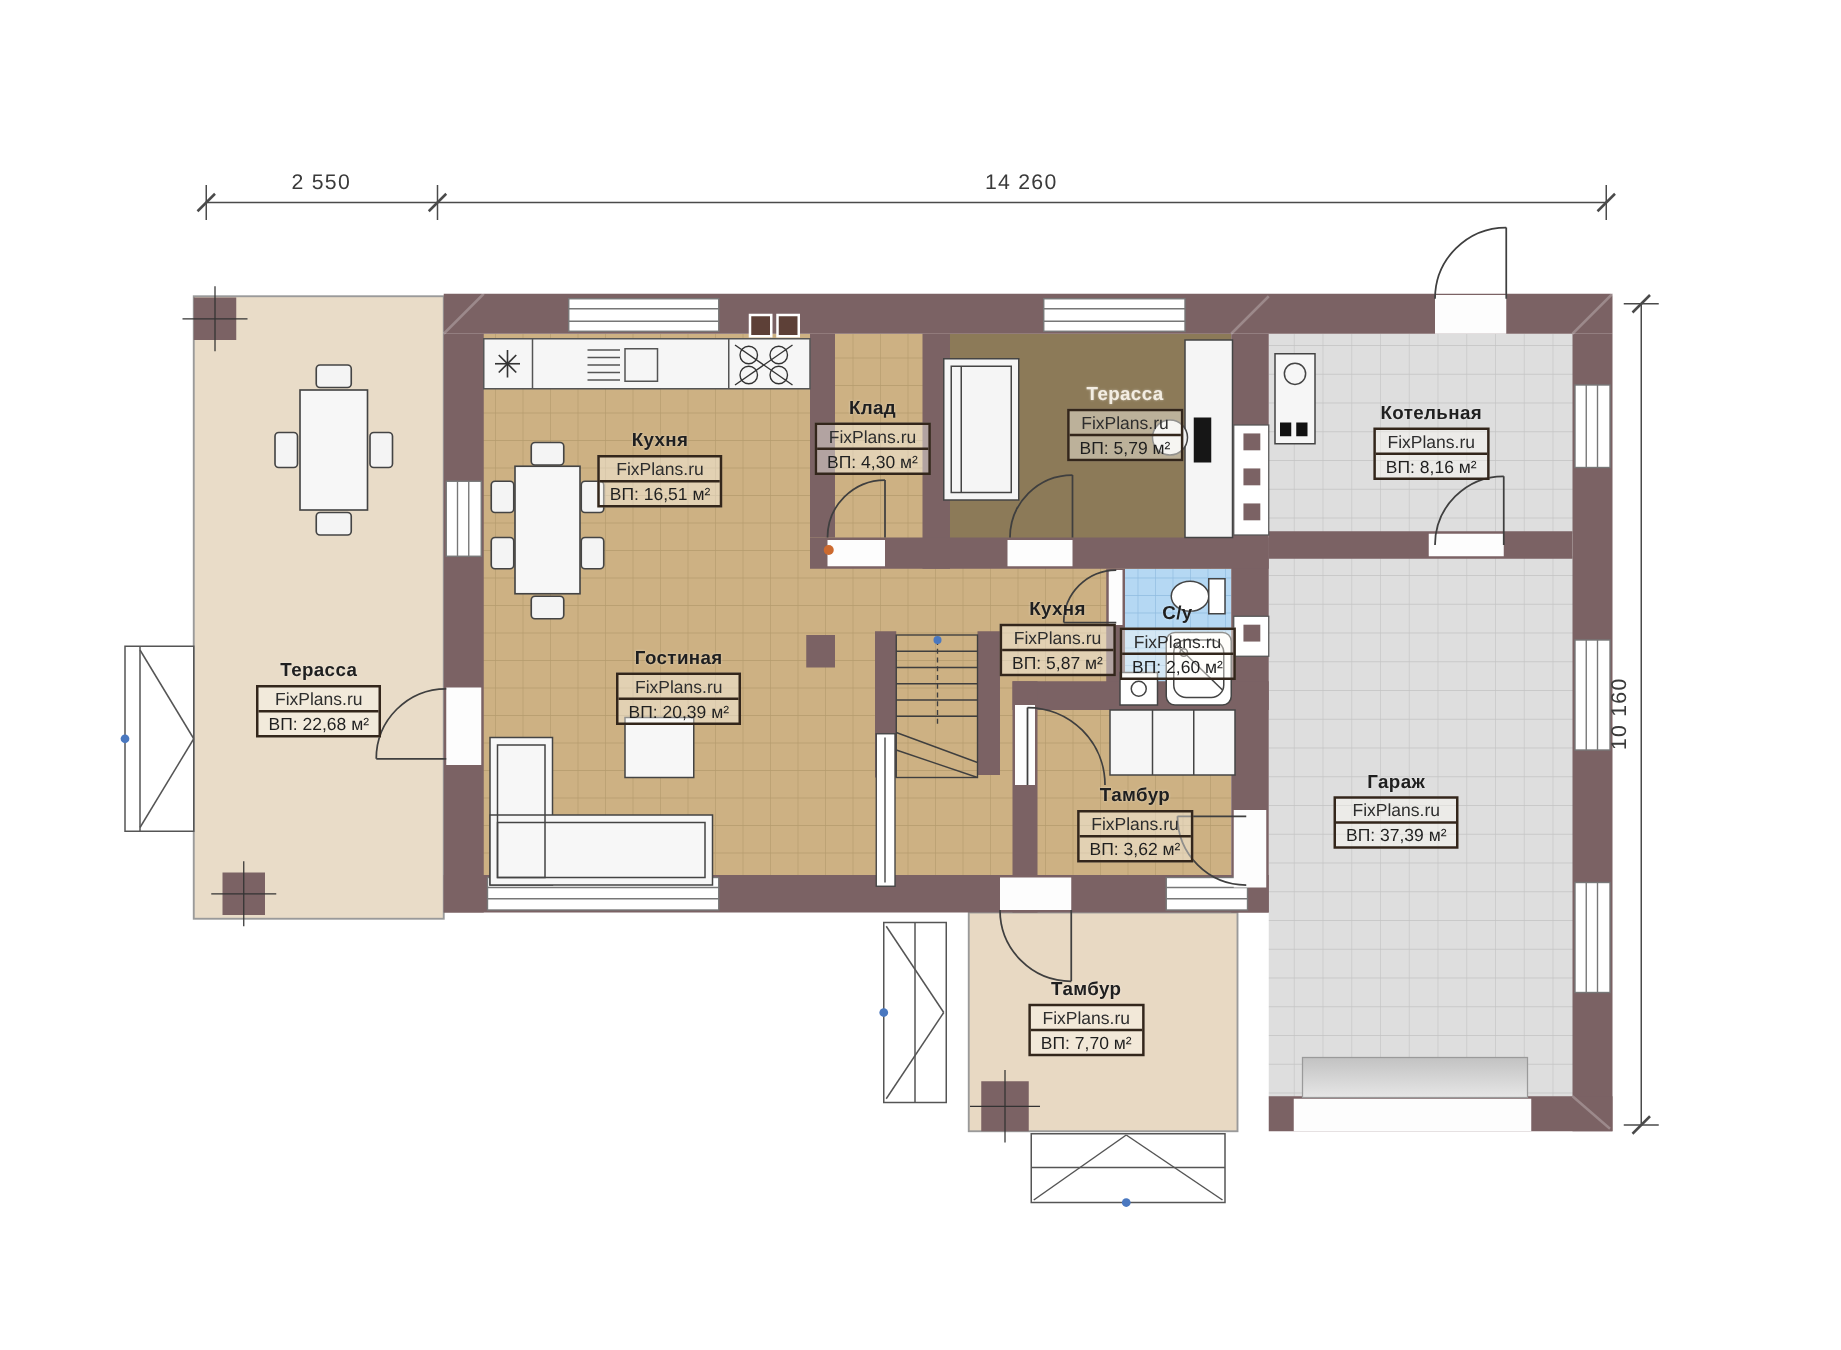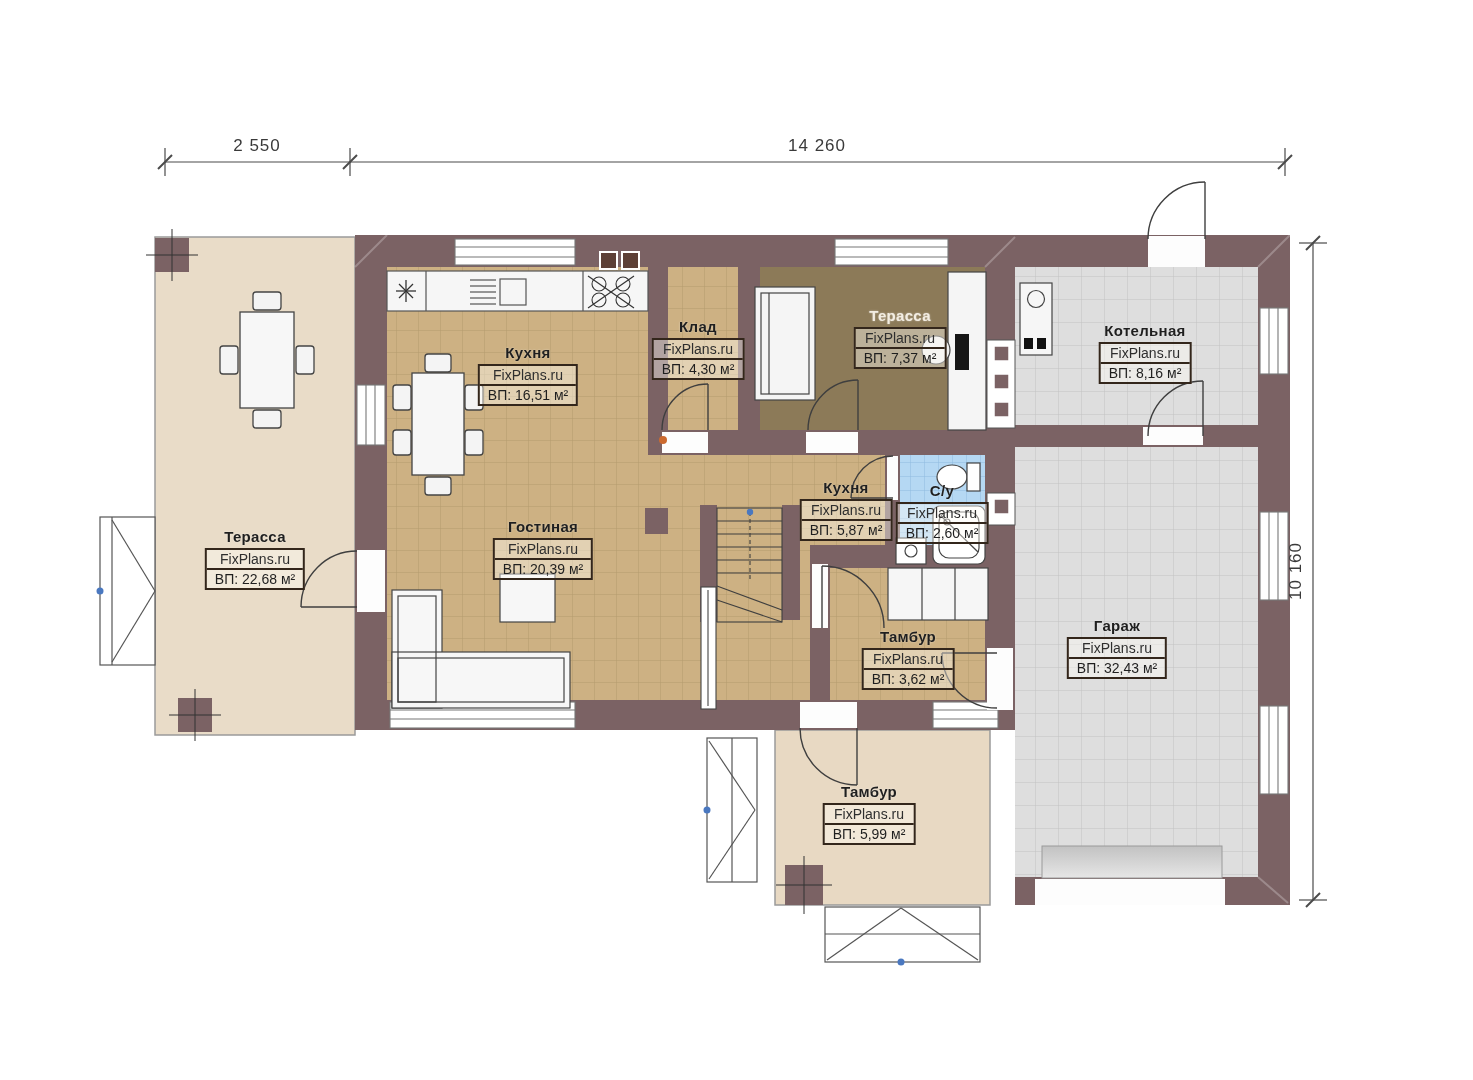--- a/index.html
+++ b/index.html
@@ -380,21 +380,21 @@
     <div class="label-box">
       <div class="wm">FixPlans.ru</div>
       <div class="area">ВП: 4,30 м²</div>
     </div>
   </div>
 
   <div class="room-label" style="left:900px;top:307px">
     <div class="room-name" style="color:#f3ede2">Терасса</div>
     <div class="label-box">
       <div class="wm">FixPlans.ru</div>
-      <div class="area">ВП: 7,37 м²</div>
+      <div class="area">ВП: 5,79 м²</div>
     </div>
   </div>
 
   <div class="room-label" style="left:1145px;top:322px">
     <div class="room-name">Котельная</div>
     <div class="label-box">
       <div class="wm">FixPlans.ru</div>
       <div class="area">ВП: 8,16 м²</div>
     </div>
   </div>
@@ -428,25 +428,25 @@
     <div class="label-box">
       <div class="wm">FixPlans.ru</div>
       <div class="area">ВП: 3,62 м²</div>
     </div>
   </div>
 
   <div class="room-label" style="left:1117px;top:617px">
     <div class="room-name">Гараж</div>
     <div class="label-box">
       <div class="wm">FixPlans.ru</div>
-      <div class="area">ВП: 32,43 м²</div>
+      <div class="area">ВП: 37,39 м²</div>
     </div>
   </div>
 
   <div class="room-label" style="left:869px;top:783px">
     <div class="room-name">Тамбур</div>
     <div class="label-box">
       <div class="wm">FixPlans.ru</div>
-      <div class="area">ВП: 5,99 м²</div>
+      <div class="area">ВП: 7,70 м²</div>
     </div>
   </div>
 
 </div>
 
 </body></html>

